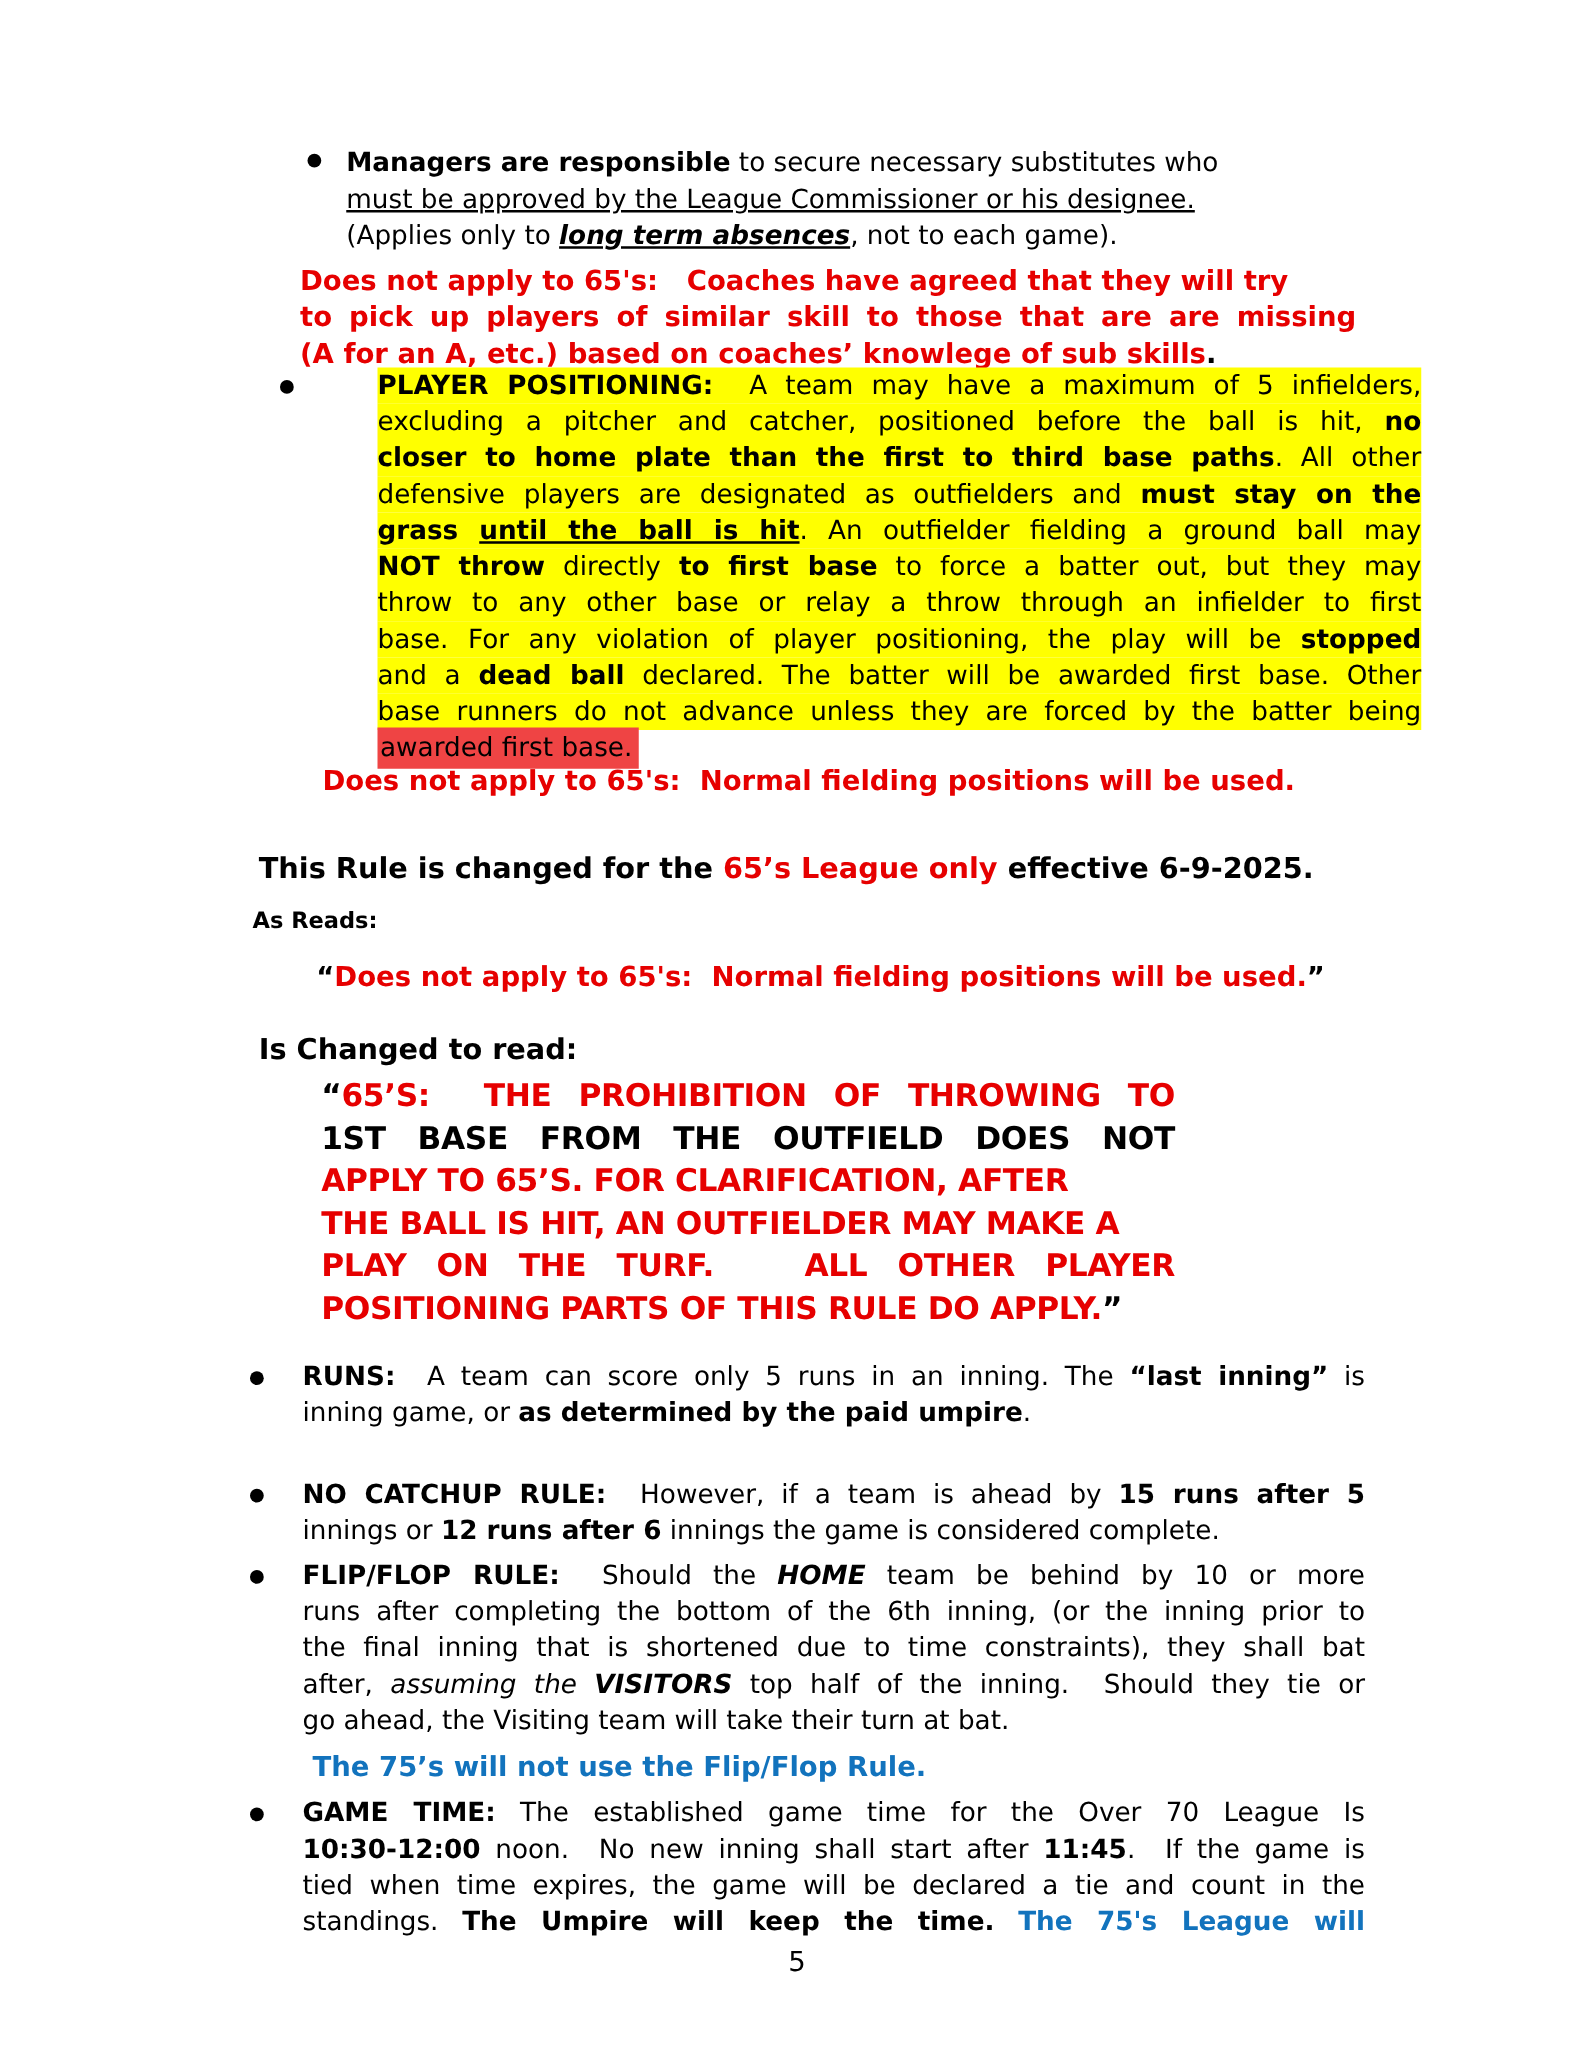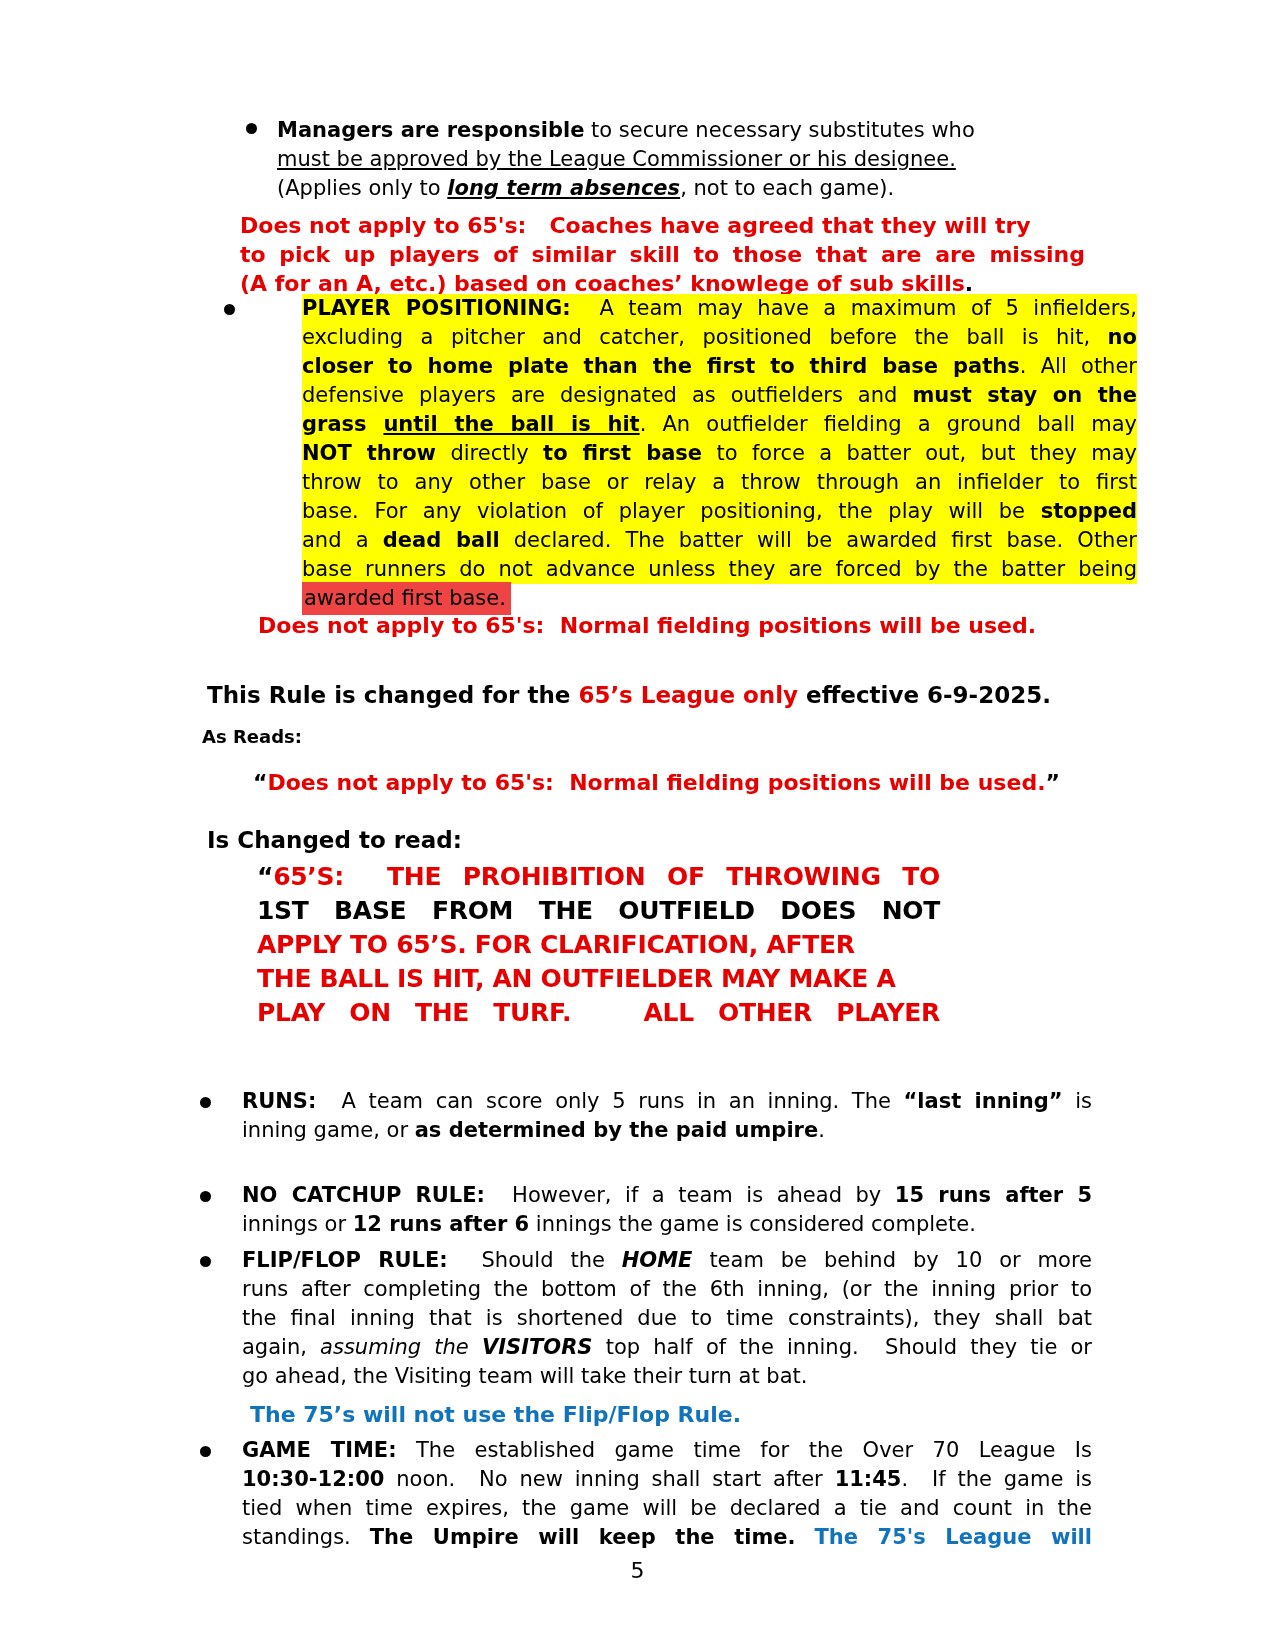--- a/index.html
+++ b/index.html
@@ -68,37 +68,38 @@
     </div>
     <div class="blk" style="left: 207px; top: 825px; width: 500px; font-size: 23px; line-height: 30px;">
       <div class="line"><span class="b" style="color: rgb(0, 0, 0);">Is Changed to read:</span></div>
     </div>
     <div class="blk caps" style="left: 257px; top: 860px; width: 683px; font-size: 25px; line-height: 34px;">
       <div class="line just"><span class="b" style="color: rgb(0, 0, 0);">“</span><span class="b" style="color: rgb(230, 0, 0);">65’S:  THE PROHIBITION OF THROWING TO</span></div>
       <div class="line just"><span class="b" style="color: #000000;">1ST BASE FROM THE OUTFIELD DOES NOT</span></div>
       <div class="line"><span class="b" style="color: rgb(230, 0, 0);">APPLY TO 65’S. FOR CLARIFICATION, AFTER</span></div>
       <div class="line"><span class="b" style="color: rgb(230, 0, 0);">THE BALL IS HIT, AN OUTFIELDER MAY MAKE A</span></div>
       <div class="line just"><span class="b" style="color: rgb(230, 0, 0);">PLAY ON THE TURF.   ALL OTHER PLAYER</span></div>
+      <div class="line"><span class="b" style="color: rgb(230, 0, 0);">POSITIONING PARTS OF THIS RULE DO APPLY.</span><span class="b" style="color: rgb(0, 0, 0);">”</span></div>
     </div>
     <div class="dot" style="left: 200px; top: 1097px;"></div>
     <div class="blk" style="left: 242px; top: 1087px; width: 850px; font-size: 21px; line-height: 29px;">
       <div class="line just"><span class="b" style="color: rgb(0, 0, 0);">RUNS:</span><span style="color: rgb(0, 0, 0);">  A team can score only 5 runs in an inning. The </span><span class="b" style="color: rgb(0, 0, 0);">“last inning”</span><span style="color: rgb(0, 0, 0);"> is</span></div>
       <div class="line"><span style="color: rgb(0, 0, 0);">inning game, or </span><span class="b" style="color: rgb(0, 0, 0);">as determined by the paid umpire</span><span style="color: rgb(0, 0, 0);">.</span></div>
     </div>
     <div class="dot" style="left: 200px; top: 1191px;"></div>
     <div class="blk" style="left: 242px; top: 1181px; width: 850px; font-size: 21px; line-height: 29px;">
       <div class="line just"><span class="b" style="color: rgb(0, 0, 0);">NO CATCHUP RULE:</span><span style="color: rgb(0, 0, 0);">  However, if a team is ahead by </span><span class="b" style="color: rgb(0, 0, 0); margin-top: 24px;">15 runs after 5</span></div>
       <div class="line"><span style="color: rgb(0, 0, 0);">innings or </span><span class="b" style="color: rgb(0, 0, 0);">12 runs after 6</span><span style="color: rgb(0, 0, 0);"> innings the game is considered complete.</span></div>
     </div>
     <div class="dot" style="left: 200px; top: 1256px;"></div>
     <div class="blk" style="left: 242px; top: 1246px; width: 850px; font-size: 21px; line-height: 29px;">
       <div class="line just"><span class="b" style="color: rgb(0, 0, 0);">FLIP/FLOP RULE:</span><span style="color: rgb(0, 0, 0);">  Should the </span><span class="b i" style="color: rgb(0, 0, 0);">HOME</span><span style="color: rgb(0, 0, 0);"> team be behind by 10 or more</span></div>
       <div class="line just"><span style="color: rgb(0, 0, 0);">runs after completing the bottom of the 6th inning, (or the inning prior to</span></div>
       <div class="line just"><span style="color: rgb(0, 0, 0);">the final inning that is shortened due to time constraints), they shall bat</span></div>
-      <div class="line just"><span style="color: rgb(0, 0, 0);">again, </span><span class="i" style="color: rgb(0, 0, 0);">assuming the </span><span class="b i" style="color: rgb(0, 0, 0);">VISITORS</span><span style="color: rgb(0, 0, 0);"> top half of the inning.  Should they tie or</span></div>
+      <div class="line just"><span style="color: rgb(0, 0, 0);">after, </span><span class="i" style="color: rgb(0, 0, 0);">assuming the </span><span class="b i" style="color: rgb(0, 0, 0);">VISITORS</span><span style="color: rgb(0, 0, 0);"> top half of the inning.  Should they tie or</span></div>
       <div class="line"><span style="color: rgb(0, 0, 0);">go ahead, the Visiting team will take their turn at bat.</span></div>
     </div>
     <div class="blk" style="left: 250px; top: 1400px; width: 700px; font-size: 22px; line-height: 29px;">
       <div class="line"><span class="b" style="color: rgb(18, 115, 189);">The 75’s will not use the Flip/Flop Rule.</span></div>
     </div>
     <div class="dot" style="left: 200px; top: 1446px;"></div>
     <div class="blk" style="left: 242px; top: 1436px; width: 850px; font-size: 21px; line-height: 29px;">
       <div class="line just"><span class="b" style="color: rgb(0, 0, 0);">GAME TIME:</span><span style="color: rgb(0, 0, 0);"> The established game time for the Over 70 League Is</span></div>
       <div class="line just"><span class="b" style="color: rgb(0, 0, 0);">10:30-12:00</span><span style="color: rgb(0, 0, 0);"> noon.  No new inning shall start after </span><span class="b" style="color: rgb(0, 0, 0);">11:45</span><span style="color: rgb(0, 0, 0);">.  If the game is</span></div>
       <div class="line just"><span style="color: rgb(0, 0, 0);">tied when time expires, the game will be declared a tie and count in the</span></div>

